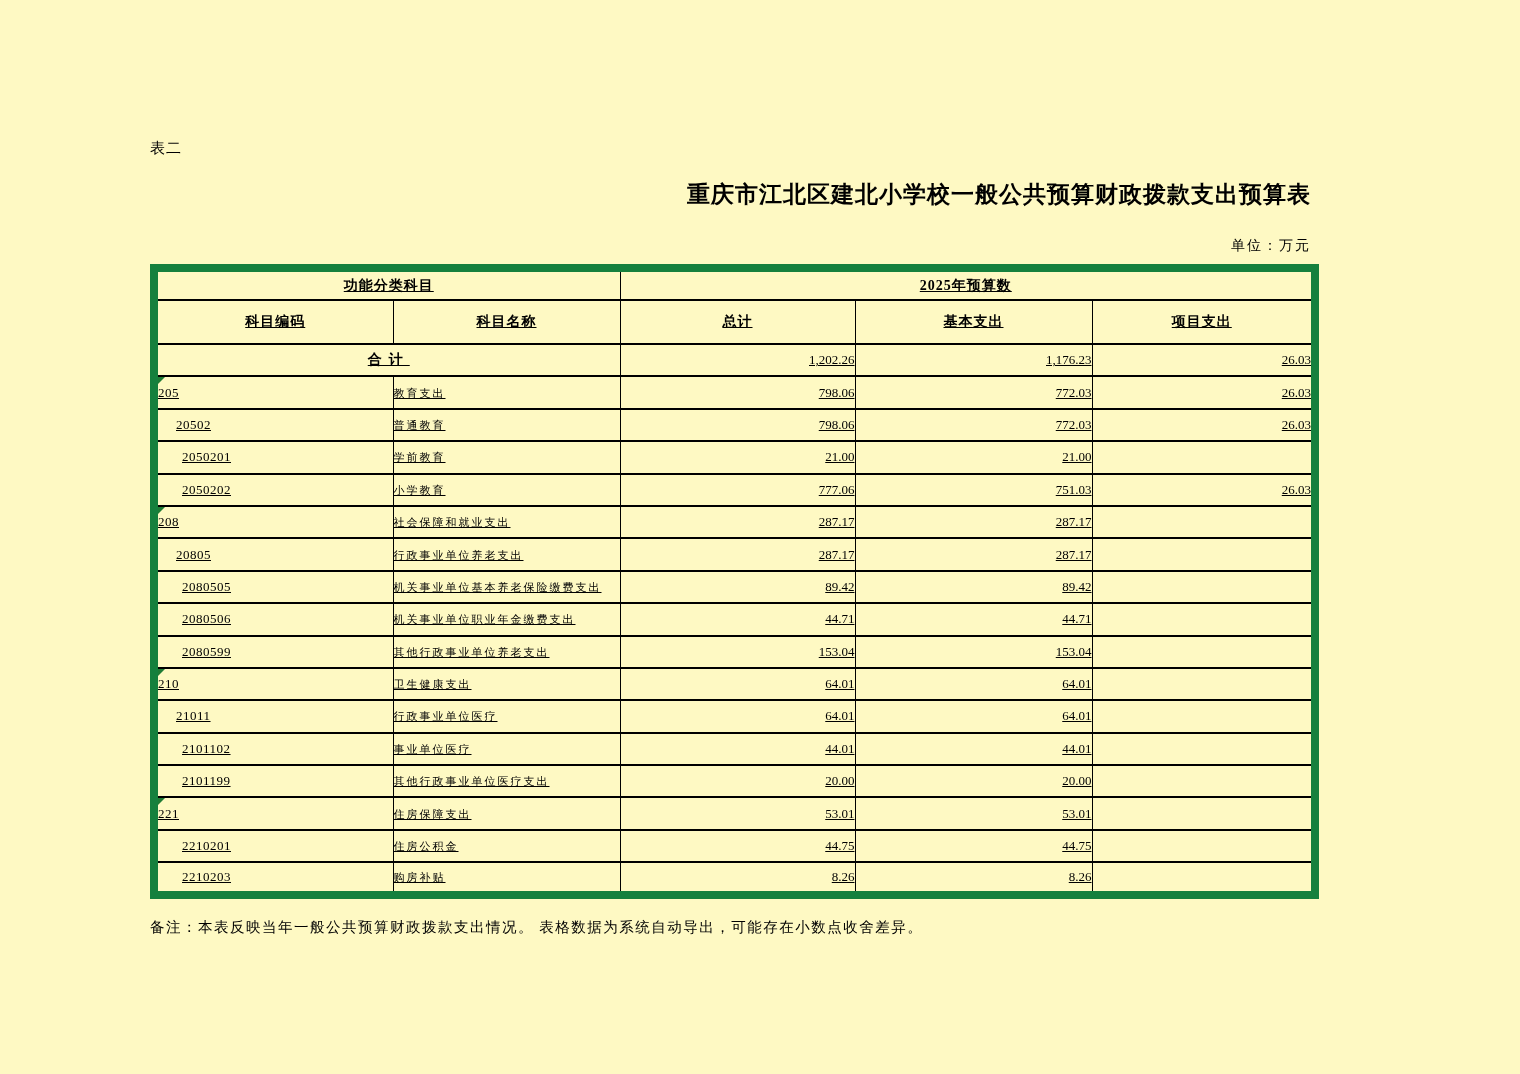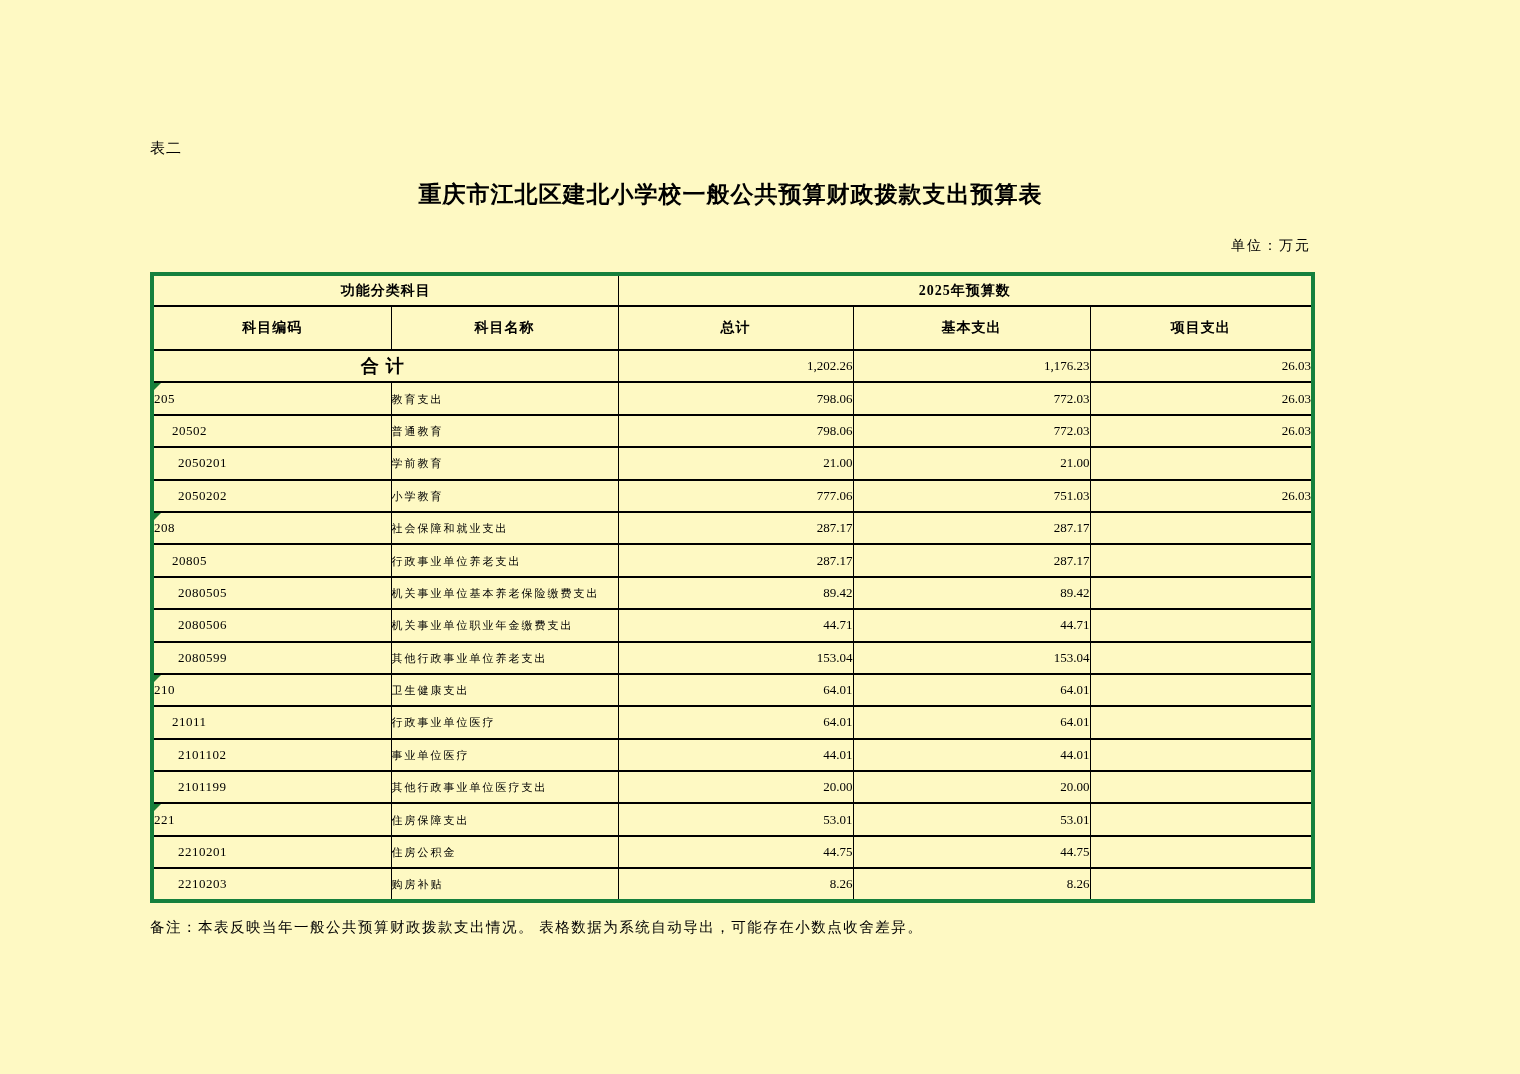--- a/index.html
+++ b/index.html
@@ -19,43 +19,44 @@
     top: 139px;
     font-size: 15px;
     letter-spacing: 1px;
   }
   .doc-title {
     position: absolute;
     left: 150px;
     top: 181px;
     width: 1161px;
     margin: 0;
-    text-align: center;
+    text-align: right;
     font-size: 23px;
     font-weight: 700;
     letter-spacing: 1px;
     line-height: 28px;
   }
   .unit-note {
     position: absolute;
     left: 150px;
     top: 237px;
     width: 1161px;
     text-align: right;
     font-size: 14px;
     letter-spacing: 2px;
   }
   table.budget {
     position: absolute;
     left: 150px;
-    top: 272px;
+    top: 264px;
     width: 1161px;
     border-collapse: collapse;
     table-layout: fixed;
-    border: 4px solid #15803d;
+    border: 8px solid #15803d;
+    text-decoration: underline;
   }
   table.budget th, table.budget td {
     border-left: 1px solid #000000;
     border-right: 1px solid #000000;
     border-top: 2px solid #000000;
     border-bottom: 2px solid #000000;
     padding: 0;
     overflow: hidden;
   }
   tr.hrow1 { height: 32px; }
@@ -86,21 +87,21 @@
     line-height: 14px;
     word-break: break-all;
   }
   td.num {
     text-align: right;
     padding-right: 3px;
   }
   td.total-label {
     text-align: center;
     font-weight: 700;
-    font-size: 18px;
+    font-size: 14px;
     letter-spacing: 7px;
   }
   i.marker {
     position: absolute;
     left: 0;
     top: 0;
     width: 0;
     height: 0;
     border-top: 7px solid #1e7c35;
     border-right: 7px solid transparent;

